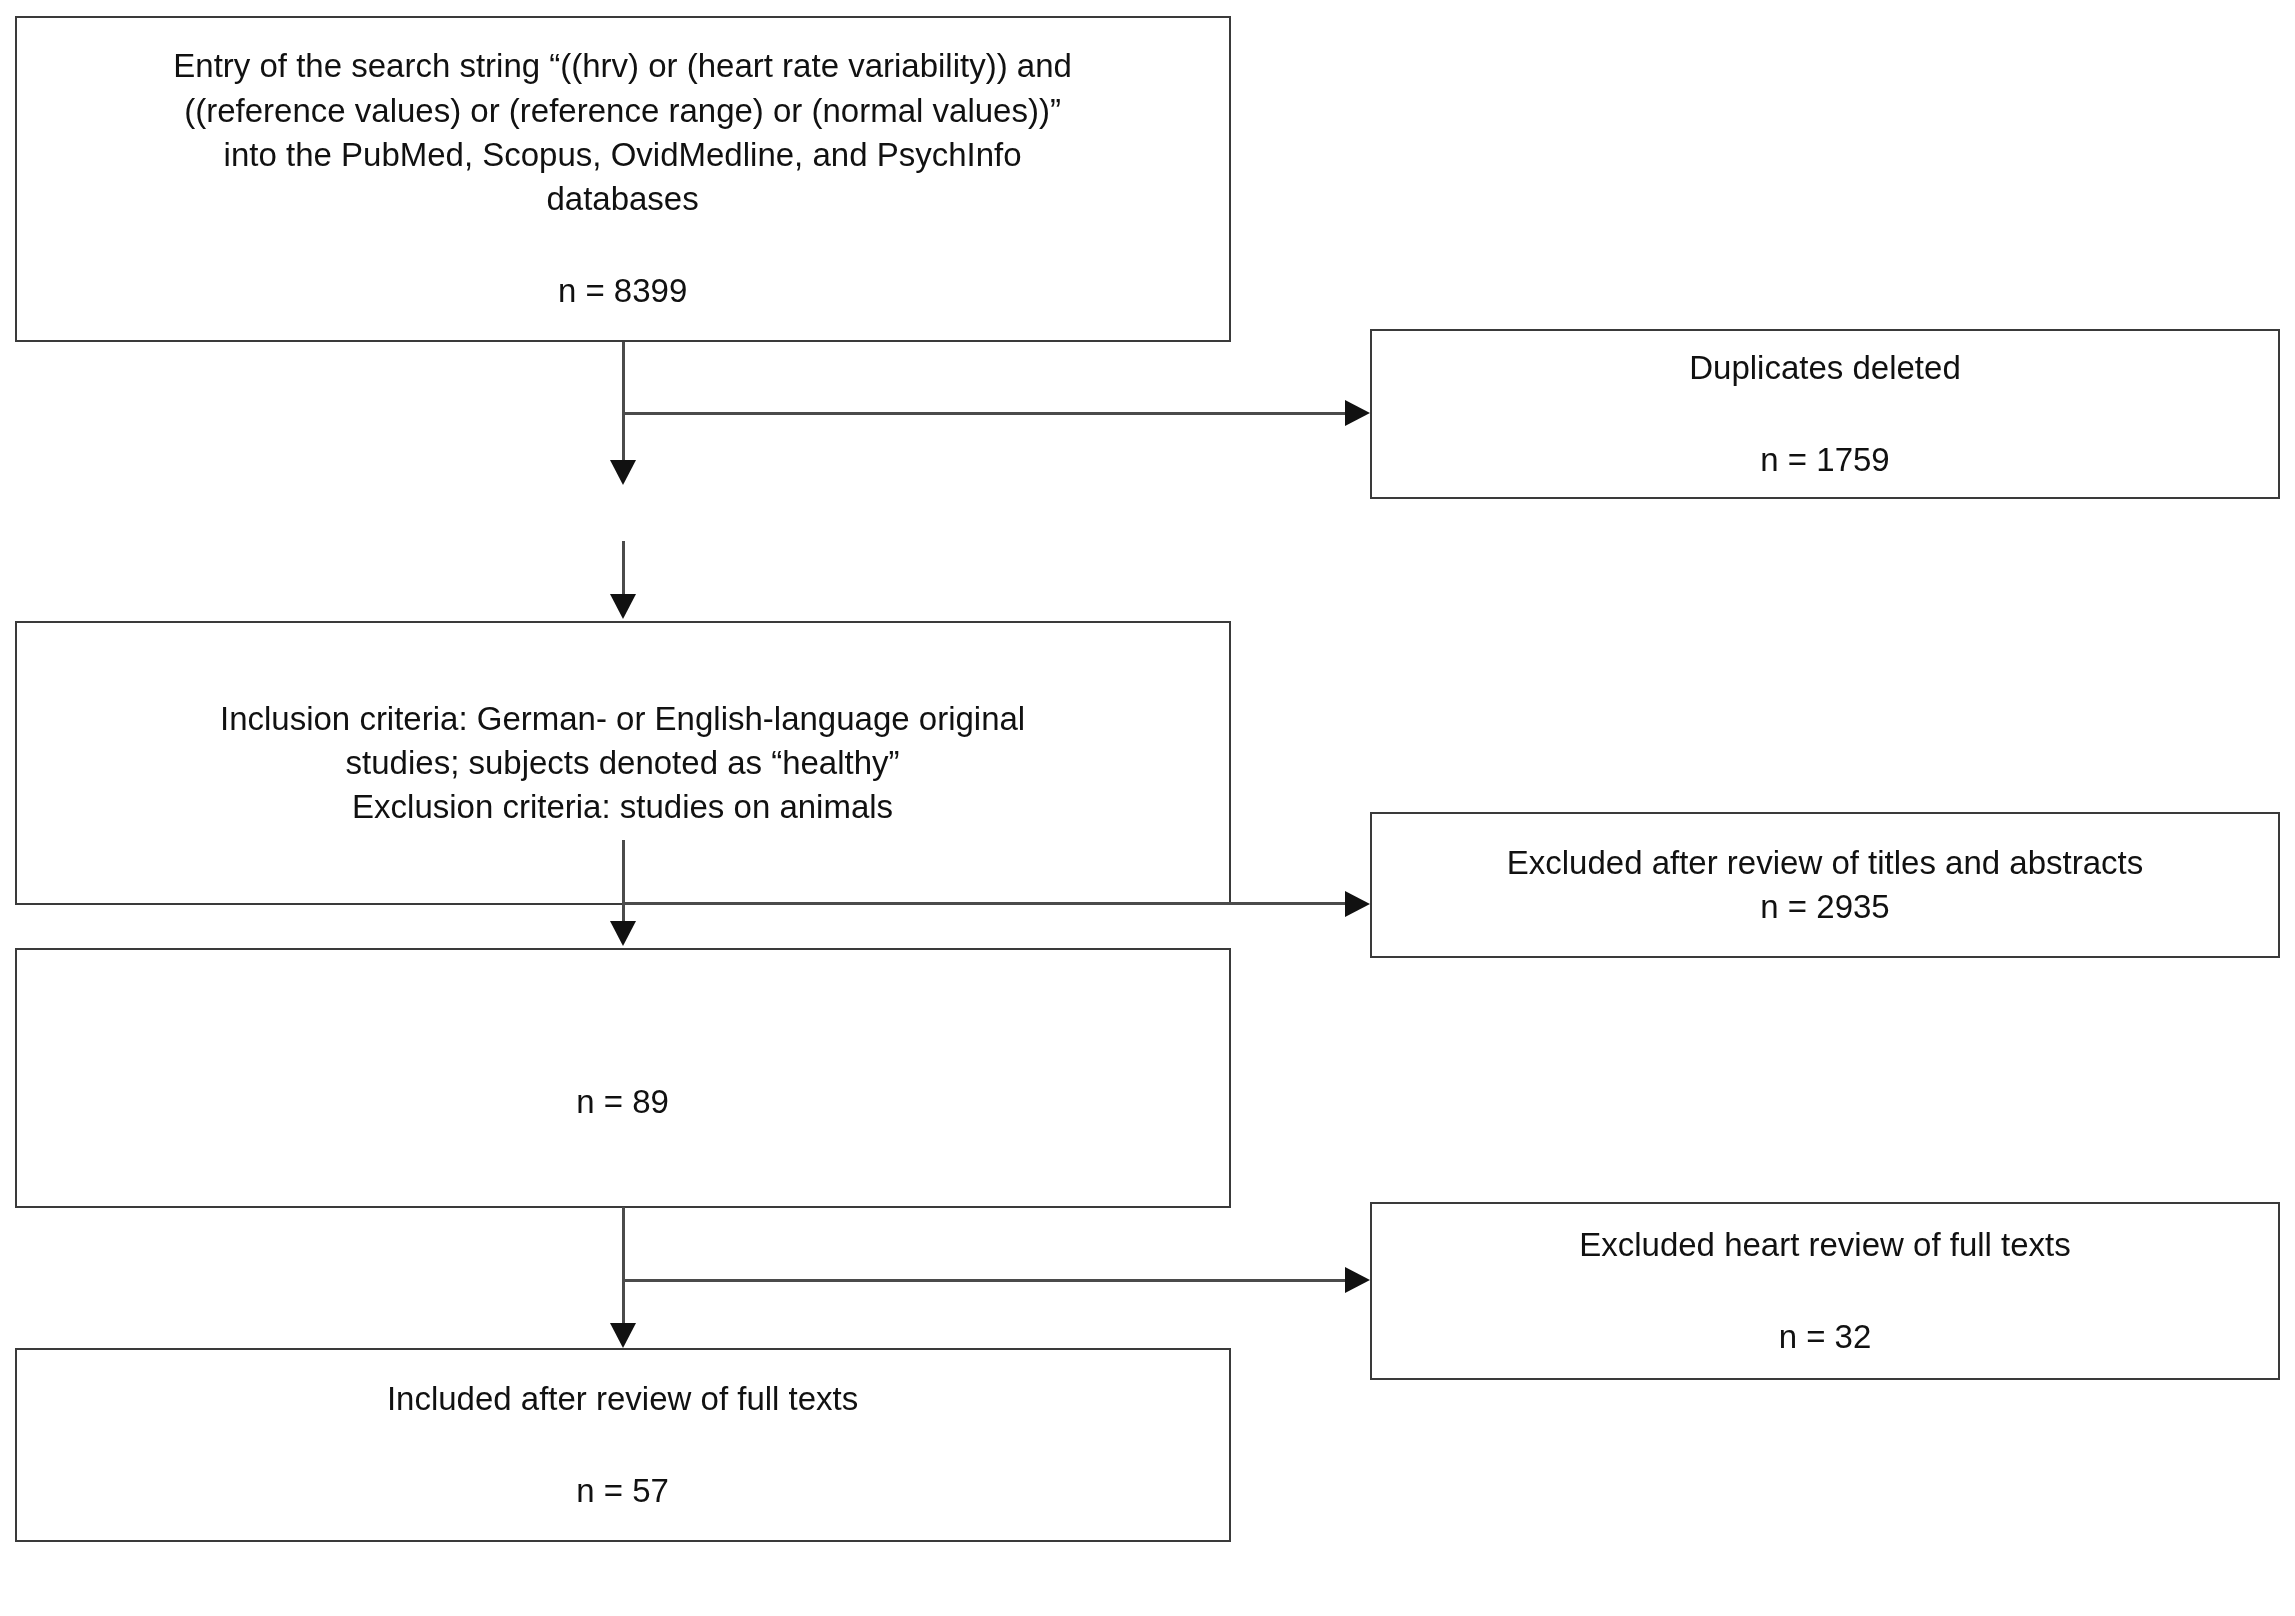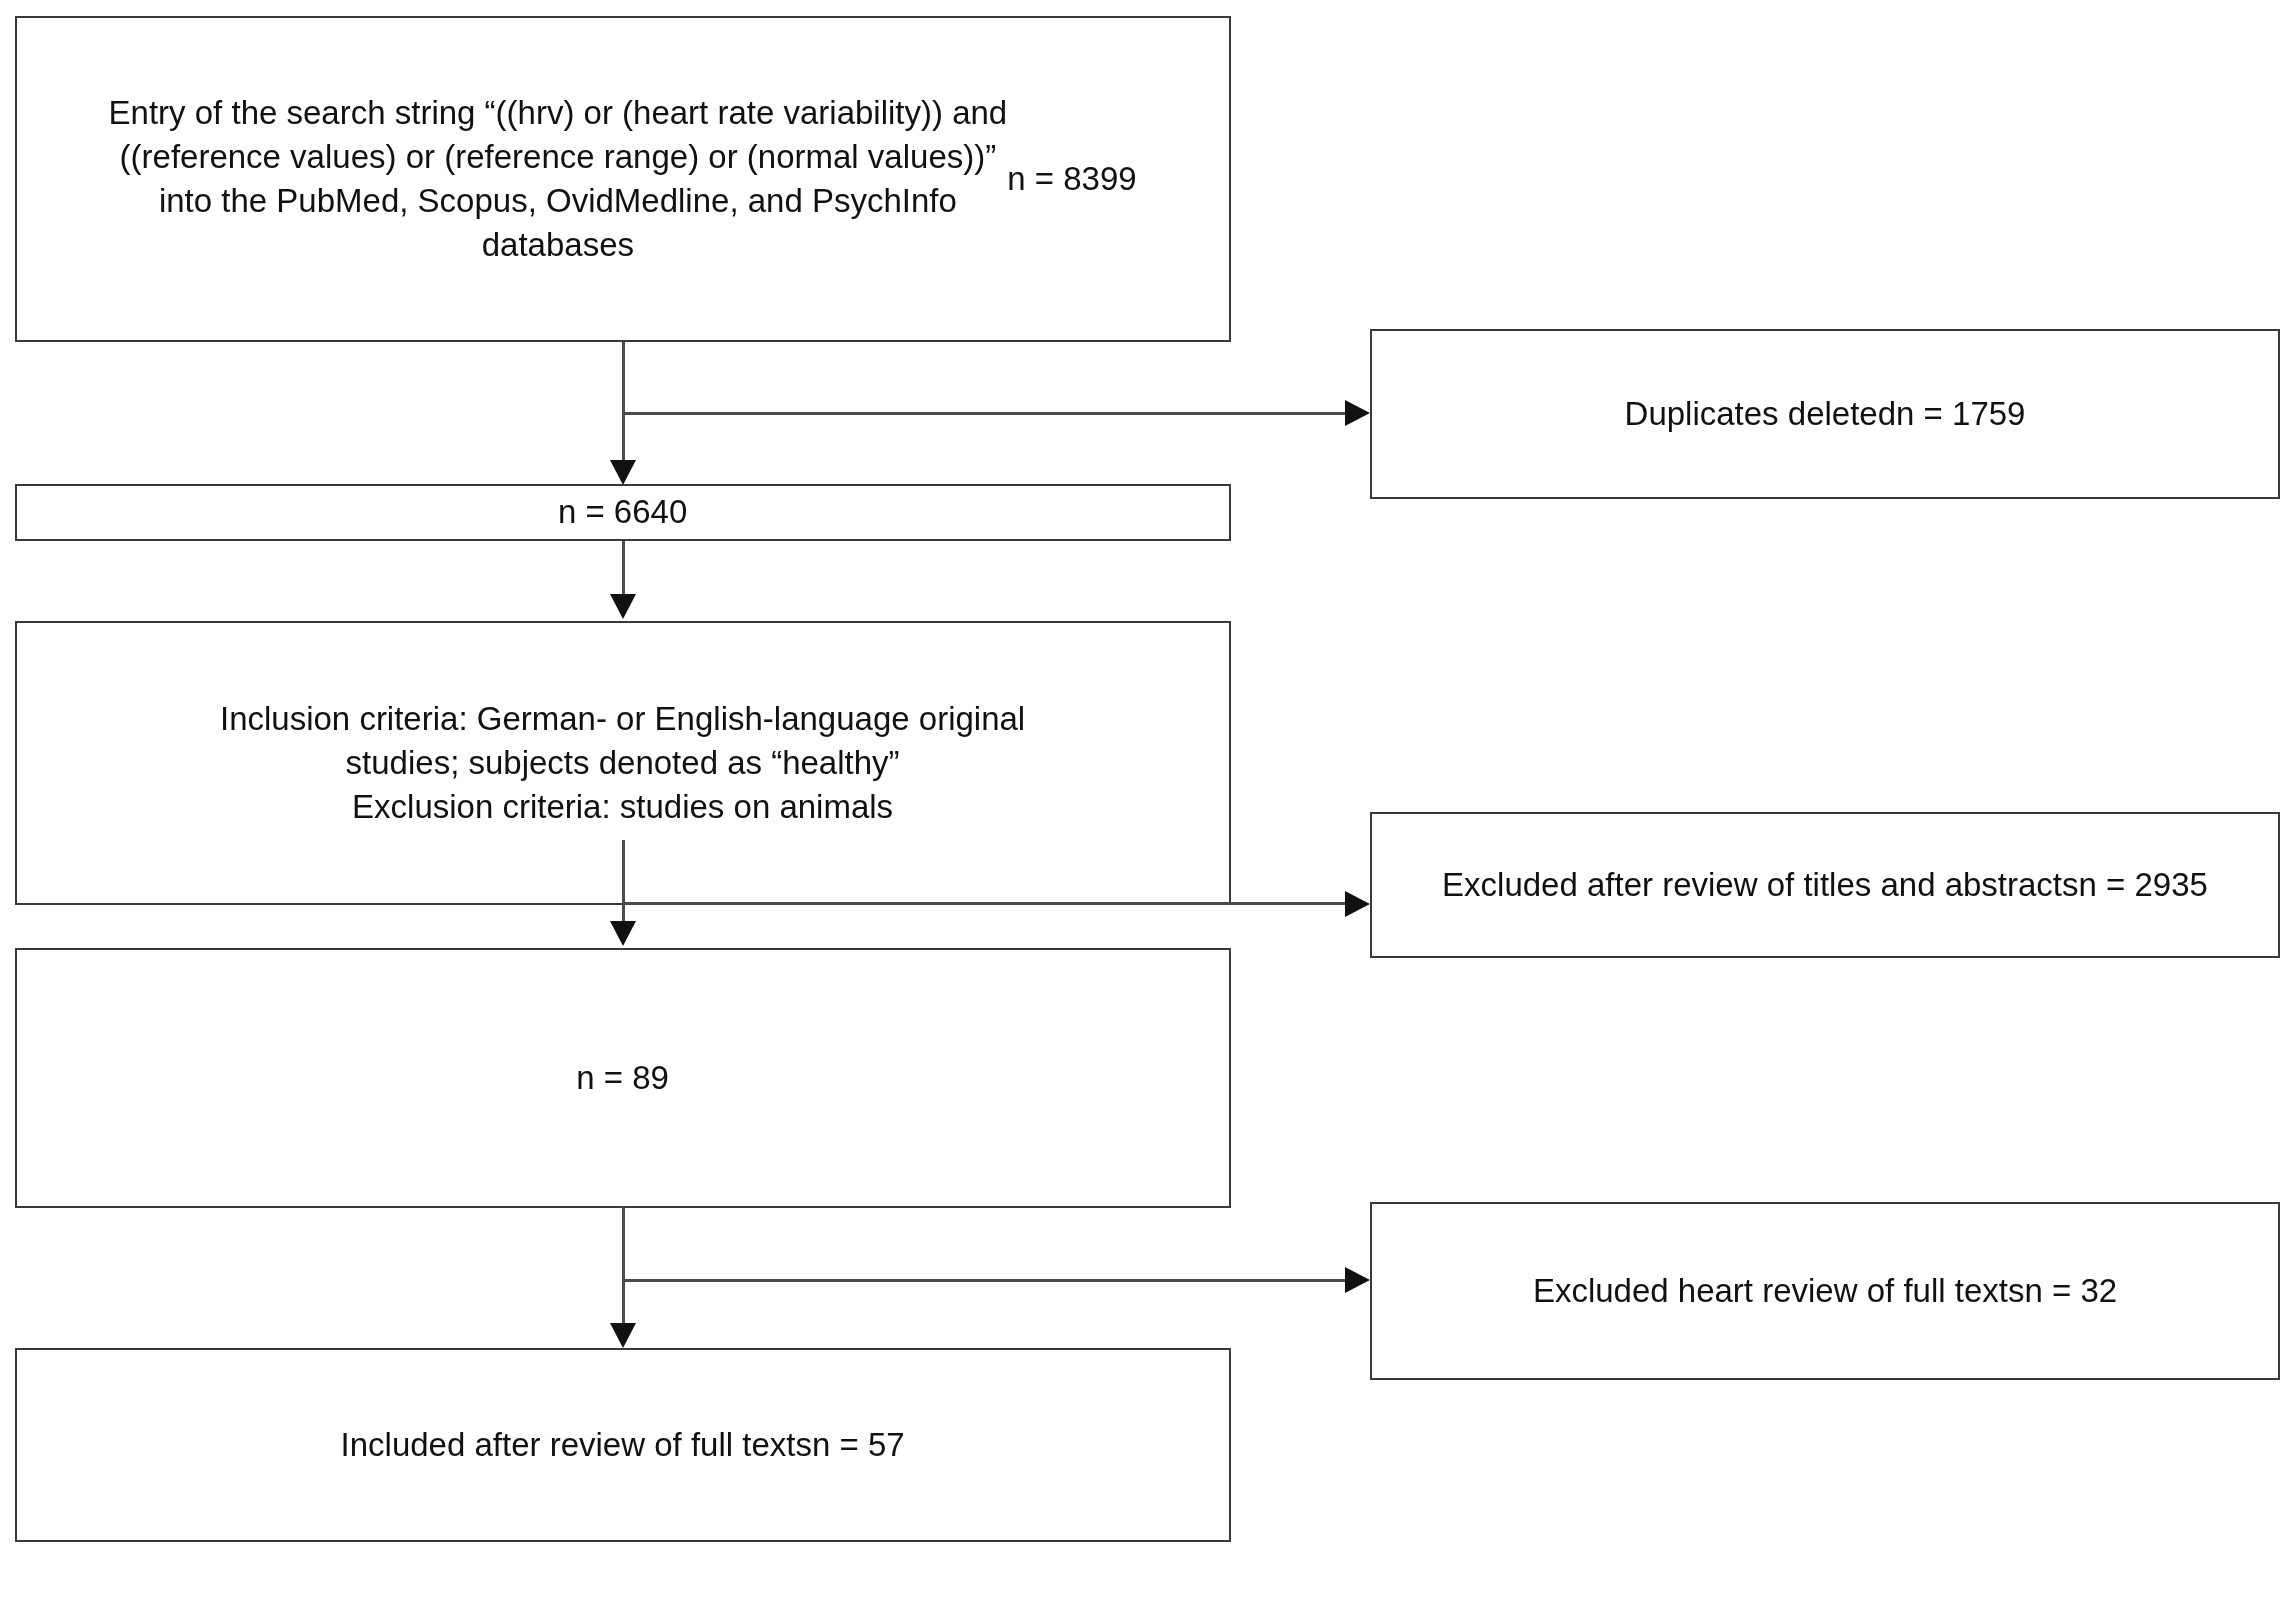--- a/index.html
+++ b/index.html
@@ -17,21 +17,21 @@
     height: 1616px;
     background: #ffffff;
     overflow: hidden;
   }
   .node {
     position: absolute;
     box-sizing: border-box;
     border: 2.9px solid #3a3a3a;
     background: #ffffff;
     display: flex;
-    flex-direction: row;
+    flex-direction: column;
     align-items: center;
     justify-content: center;
     text-align: center;
     font-size: 33px;
     line-height: 1.34;
     color: #111111;
     padding: 7.3px 17.6px;
   }
   .node .body-text {
     white-space: pre-line;
@@ -84,23 +84,20 @@
     <span class="gap-lg"></span>
     <span class="count">n = 8399</span>
   </div>
 
   <div class="node" style="left:1370px; top:329px; width:910px; height:170px;">
     <span class="body-text">Duplicates deleted</span>
     <span class="gap-lg"></span>
     <span class="count">n = 1759</span>
   </div>
 
-  <div class="node" style="left:14.6px; top:484px; width:1216px; height:57px;">
-    <span class="count">n = 6640</span>
-  </div>
 
   <div class="node" style="left:14.6px; top:621px; width:1216px; height:284px;">
     <span class="body-text">Inclusion criteria: German- or English-language original
 studies; subjects denoted as “healthy”
 Exclusion criteria: studies on animals</span>
   </div>
 
   <div class="node" style="left:1370px; top:812px; width:910px; height:146px;">
     <span class="body-text">Excluded after review of titles and abstracts</span>
     <span class="gap-none"></span>

